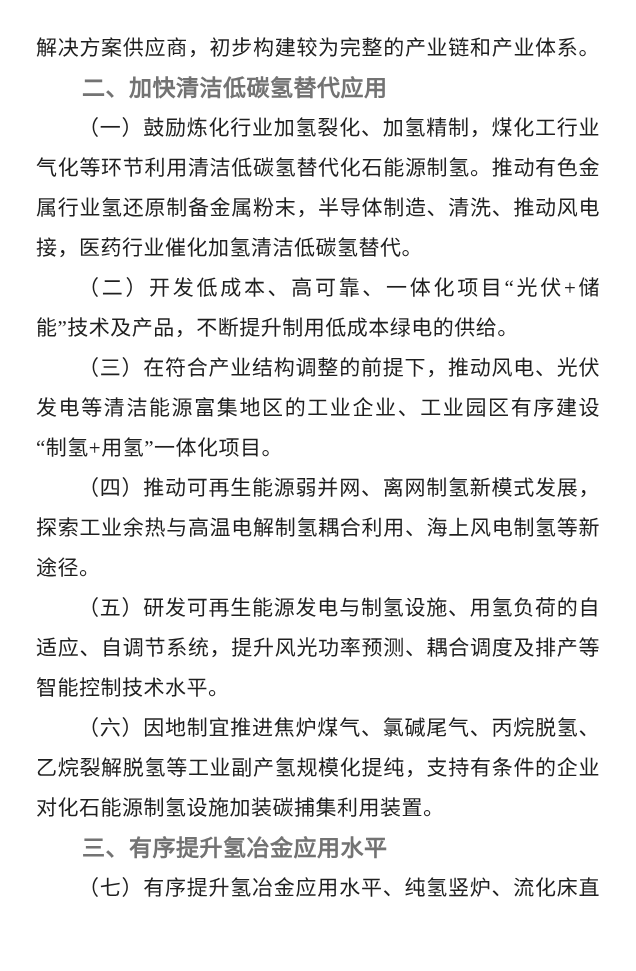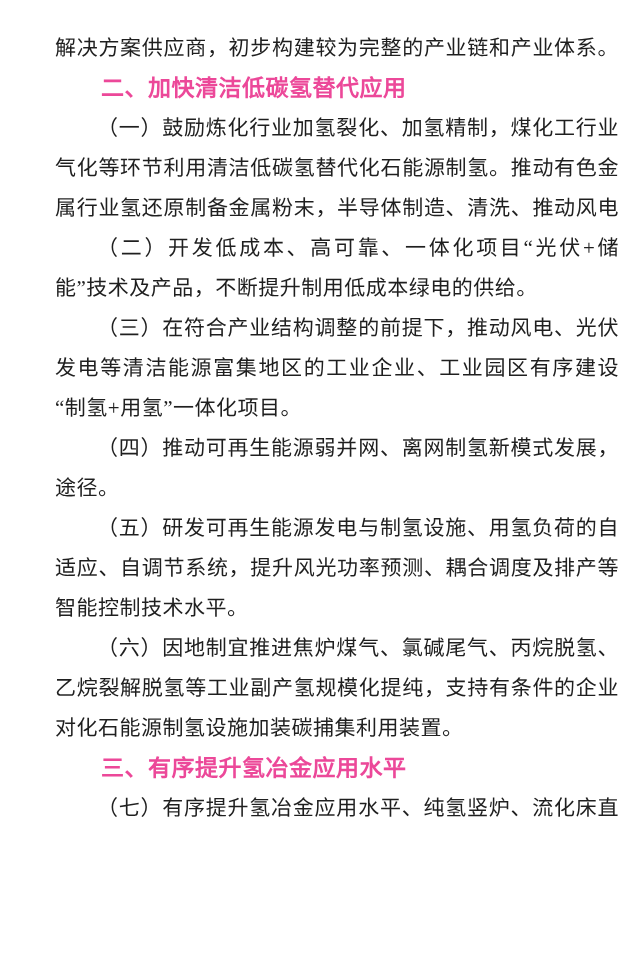--- a/index.html
+++ b/index.html
@@ -12,62 +12,63 @@
     width: 636px;
     height: 971px;
     background: #ffffff;
     overflow: hidden;
   }
   .text-block {
     position: absolute;
     left: 36px;
     top: 28px;
     width: 564px;
-    margin-left: 19px;
   }
   .line {
     height: 40px;
     line-height: 40px;
     font-size: 21px;
     font-family: "Liberation Serif", "DejaVu Serif", serif;
     color: #1f1f1f;
     letter-spacing: 0.5px;
     overflow: hidden;
   }
   .line.heading {
     font-family: "Liberation Sans", "DejaVu Sans", sans-serif;
     font-weight: 700;
     font-size: 23px;
-    color: #ec4899;
+    color: #737373;
     letter-spacing: 0.5px;
   }
   .line.indent {
     padding-left: 2em;
   }
   .line.justify {
     text-align: justify;
     text-align-last: justify;
   }
 </style>
 </head>
 <body>
 
 <div class="page">
   <div class="text-block" id="doc-body">
       <div class="line body justify">解决方案供应商，初步构建较为完整的产业链和产业体系。</div>
       <div class="line heading indent">二、加快清洁低碳氢替代应用</div>
       <div class="line body indent justify">（一）鼓励炼化行业加氢裂化、加氢精制，煤化工行业</div>
       <div class="line body justify">气化等环节利用清洁低碳氢替代化石能源制氢。推动有色金</div>
       <div class="line body justify">属行业氢还原制备金属粉末，半导体制造、清洗、推动风电</div>
+      <div class="line body">接，医药行业催化加氢清洁低碳氢替代。</div>
       <div class="line body indent justify">（二）开发低成本、高可靠、一体化项目“光伏+储</div>
       <div class="line body">能”技术及产品，不断提升制用低成本绿电的供给。</div>
       <div class="line body indent justify">（三）在符合产业结构调整的前提下，推动风电、光伏</div>
       <div class="line body justify">发电等清洁能源富集地区的工业企业、工业园区有序建设</div>
       <div class="line body">“制氢+用氢”一体化项目。</div>
       <div class="line body indent justify">（四）推动可再生能源弱并网、离网制氢新模式发展，</div>
+      <div class="line body justify">探索工业余热与高温电解制氢耦合利用、海上风电制氢等新</div>
       <div class="line body">途径。</div>
       <div class="line body indent justify">（五）研发可再生能源发电与制氢设施、用氢负荷的自</div>
       <div class="line body justify">适应、自调节系统，提升风光功率预测、耦合调度及排产等</div>
       <div class="line body">智能控制技术水平。</div>
       <div class="line body indent justify">（六）因地制宜推进焦炉煤气、氯碱尾气、丙烷脱氢、</div>
       <div class="line body justify">乙烷裂解脱氢等工业副产氢规模化提纯，支持有条件的企业</div>
       <div class="line body">对化石能源制氢设施加装碳捕集利用装置。</div>
       <div class="line heading indent">三、有序提升氢冶金应用水平</div>
       <div class="line body indent justify">（七）有序提升氢冶金应用水平、纯氢竖炉、流化床直接</div>
     </div>

